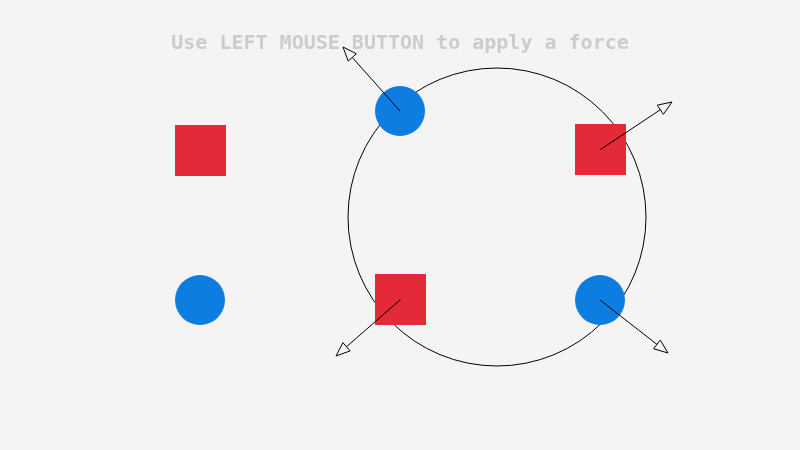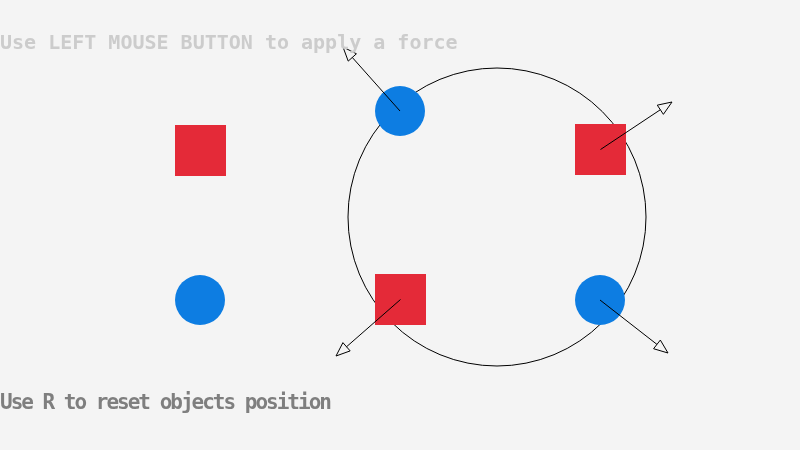--- a/index.html
+++ b/index.html
@@ -18,20 +18,21 @@
   }
   .scene-svg {
     position: absolute;
     top: 0;
     left: 0;
   }
   .msg {
     position: absolute;
     left: 0;
     width: 100%;
+    text-align: center;
     font-weight: bold;
     white-space: pre;
     user-select: none;
   }
   .msg-top {
     top: 30px;
     font-size: 20px;
     letter-spacing: 0px;
   }
   .msg-bottom {
@@ -55,14 +56,13 @@
       <line x1="600.5" y1="149.5" x2="660.3387653730679" y2="109.746974052857" stroke="#000000" stroke-width="1"></line>
       <polygon points="672,102 663.3822194652616,114.32817337058033 657.2953112808741,105.16577473513367" fill="none" stroke="#000000" stroke-width="1"></polygon>
       <rect x="375" y="274" width="51" height="51" fill="#e42a38"></rect>
       <line x1="400.5" y1="299.5" x2="346.5310150572814" y2="346.775157352924" stroke="#000000" stroke-width="1"></line>
       <polygon points="336,356 342.90696973164444,342.6379728661349 350.1550603829184,350.9123418397131" fill="none" stroke="#000000" stroke-width="1"></polygon>
       <circle cx="600" cy="300" r="25" fill="#0d7de2"></circle>
       <line x1="600" y1="300" x2="656.9578184838527" y2="344.393593818297" stroke="#000000" stroke-width="1"></line>
       <polygon points="668,353 653.5767303410408,348.7315936996406 660.3389066266647,340.0555939369534" fill="none" stroke="#000000" stroke-width="1"></polygon>
     </svg>
   <div class="msg msg-top" style="color: rgb(204, 204, 204);">Use LEFT MOUSE BUTTON to apply a force</div>
-  <div class="msg msg-bottom" style="color: rgb(127, 127, 127);">Use R to reset objects position</div>
 </div>
 
 </body></html>

